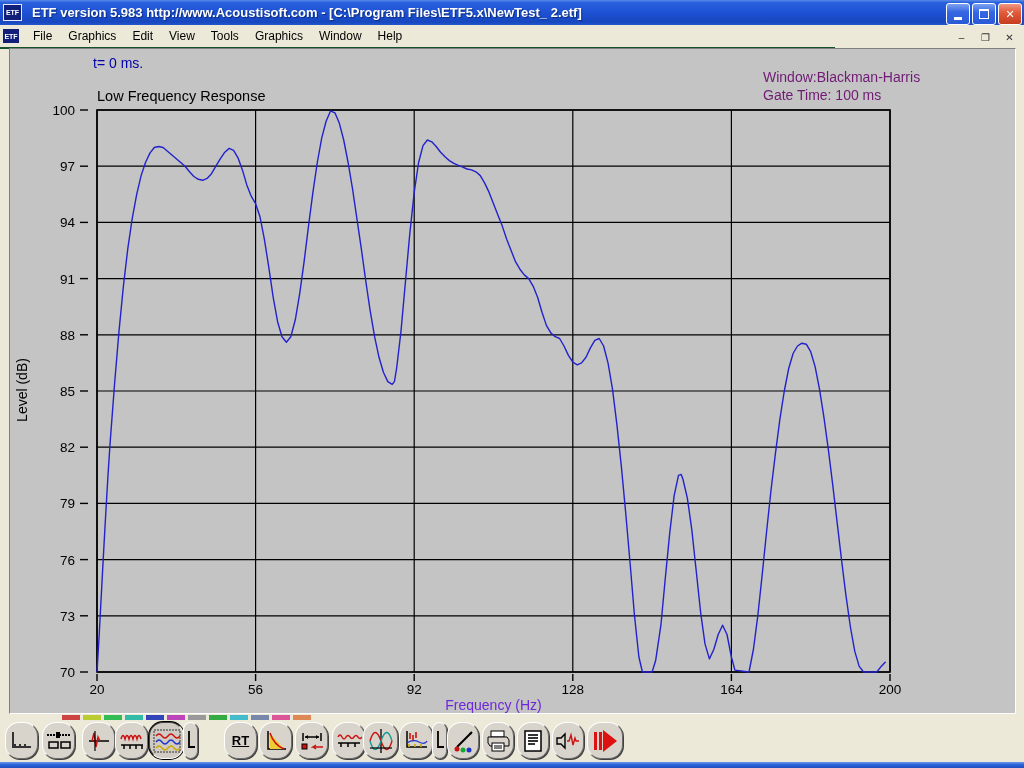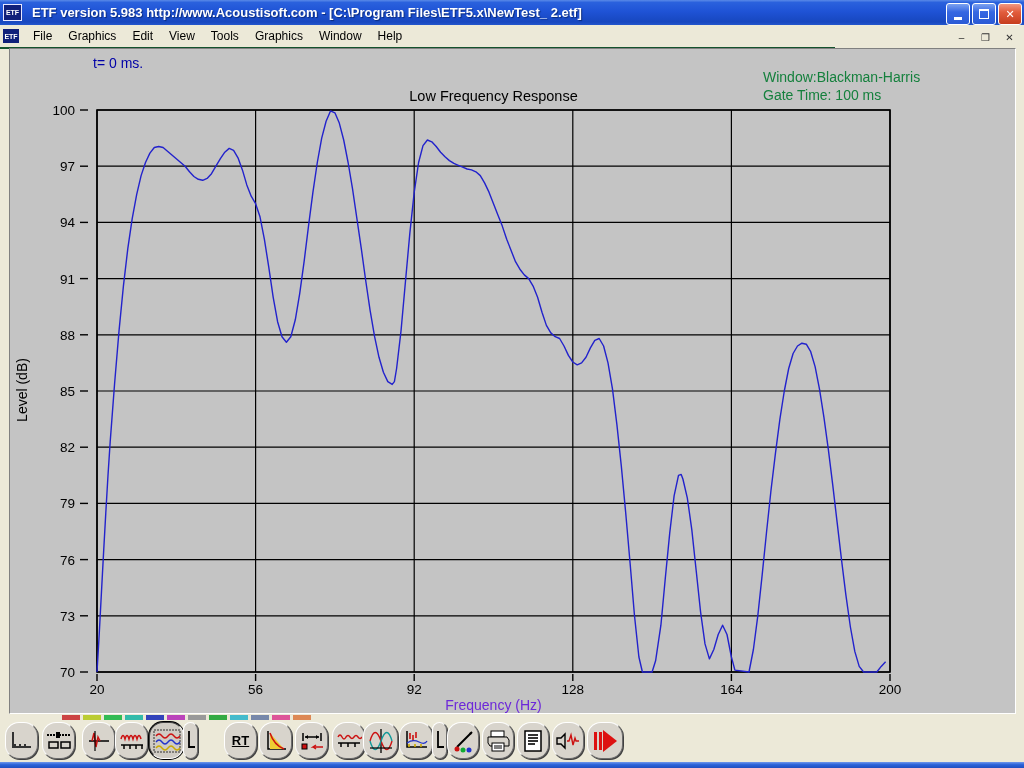--- a/index.html
+++ b/index.html
@@ -32,22 +32,22 @@
   .mdi-btns{position:absolute;right:4px;top:28px;display:flex;gap:3px;}
   .mdi-btn{width:19px;height:16px;background:#ece9d8;border:1px solid #ece9d8;
     color:#333;font-size:10px;display:flex;align-items:center;justify-content:center;}
 
   
   #client{left:9px;top:48px;width:1005px;height:664px;background:#c4c4c4;
     border-top:1px solid #808080;border-left:1px solid #808080;
     border-right:1px solid #ffffff;border-bottom:1px solid #ffffff;}
   #chart-svg{left:0;top:0;width:1024px;height:768px;pointer-events:none;}
   #time-cursor{left:93px;top:55px;font-size:14px;color:#0000a8;}
-  #chart-title{left:97px;top:88px;width:793px;text-align:center;font-size:14.5px;color:#000;}
-  #win-annot{left:763px;top:68px;font-size:14px;color:#15803d;line-height:18px;}
+  #chart-title{left:97px;top:88px;width:793px;font-size:14.5px;color:#000;}
+  #win-annot{left:763px;top:68px;font-size:14px;color:#701a75;line-height:18px;}
   #ylabel{left:-38px;top:382px;width:120px;text-align:center;font-size:14px;color:#000;
     transform:rotate(-90deg);transform-origin:center center;}
   #xlabel{left:97px;top:697px;width:793px;text-align:center;font-size:14px;color:#6d28d9;}
 
   
   #toolbar{left:0;top:714px;width:1024px;height:48px;background:#ece9d8;}
   #overlay-strip{left:0;top:715px;width:1024px;height:6px;}
   .strip-dash{position:absolute;top:0;height:5px;width:18px;}
   .tool-btn{position:absolute;top:8px;height:35px;background:#d8d4cc;
     border-top:1px solid #fff;border-left:1px solid #fff;

